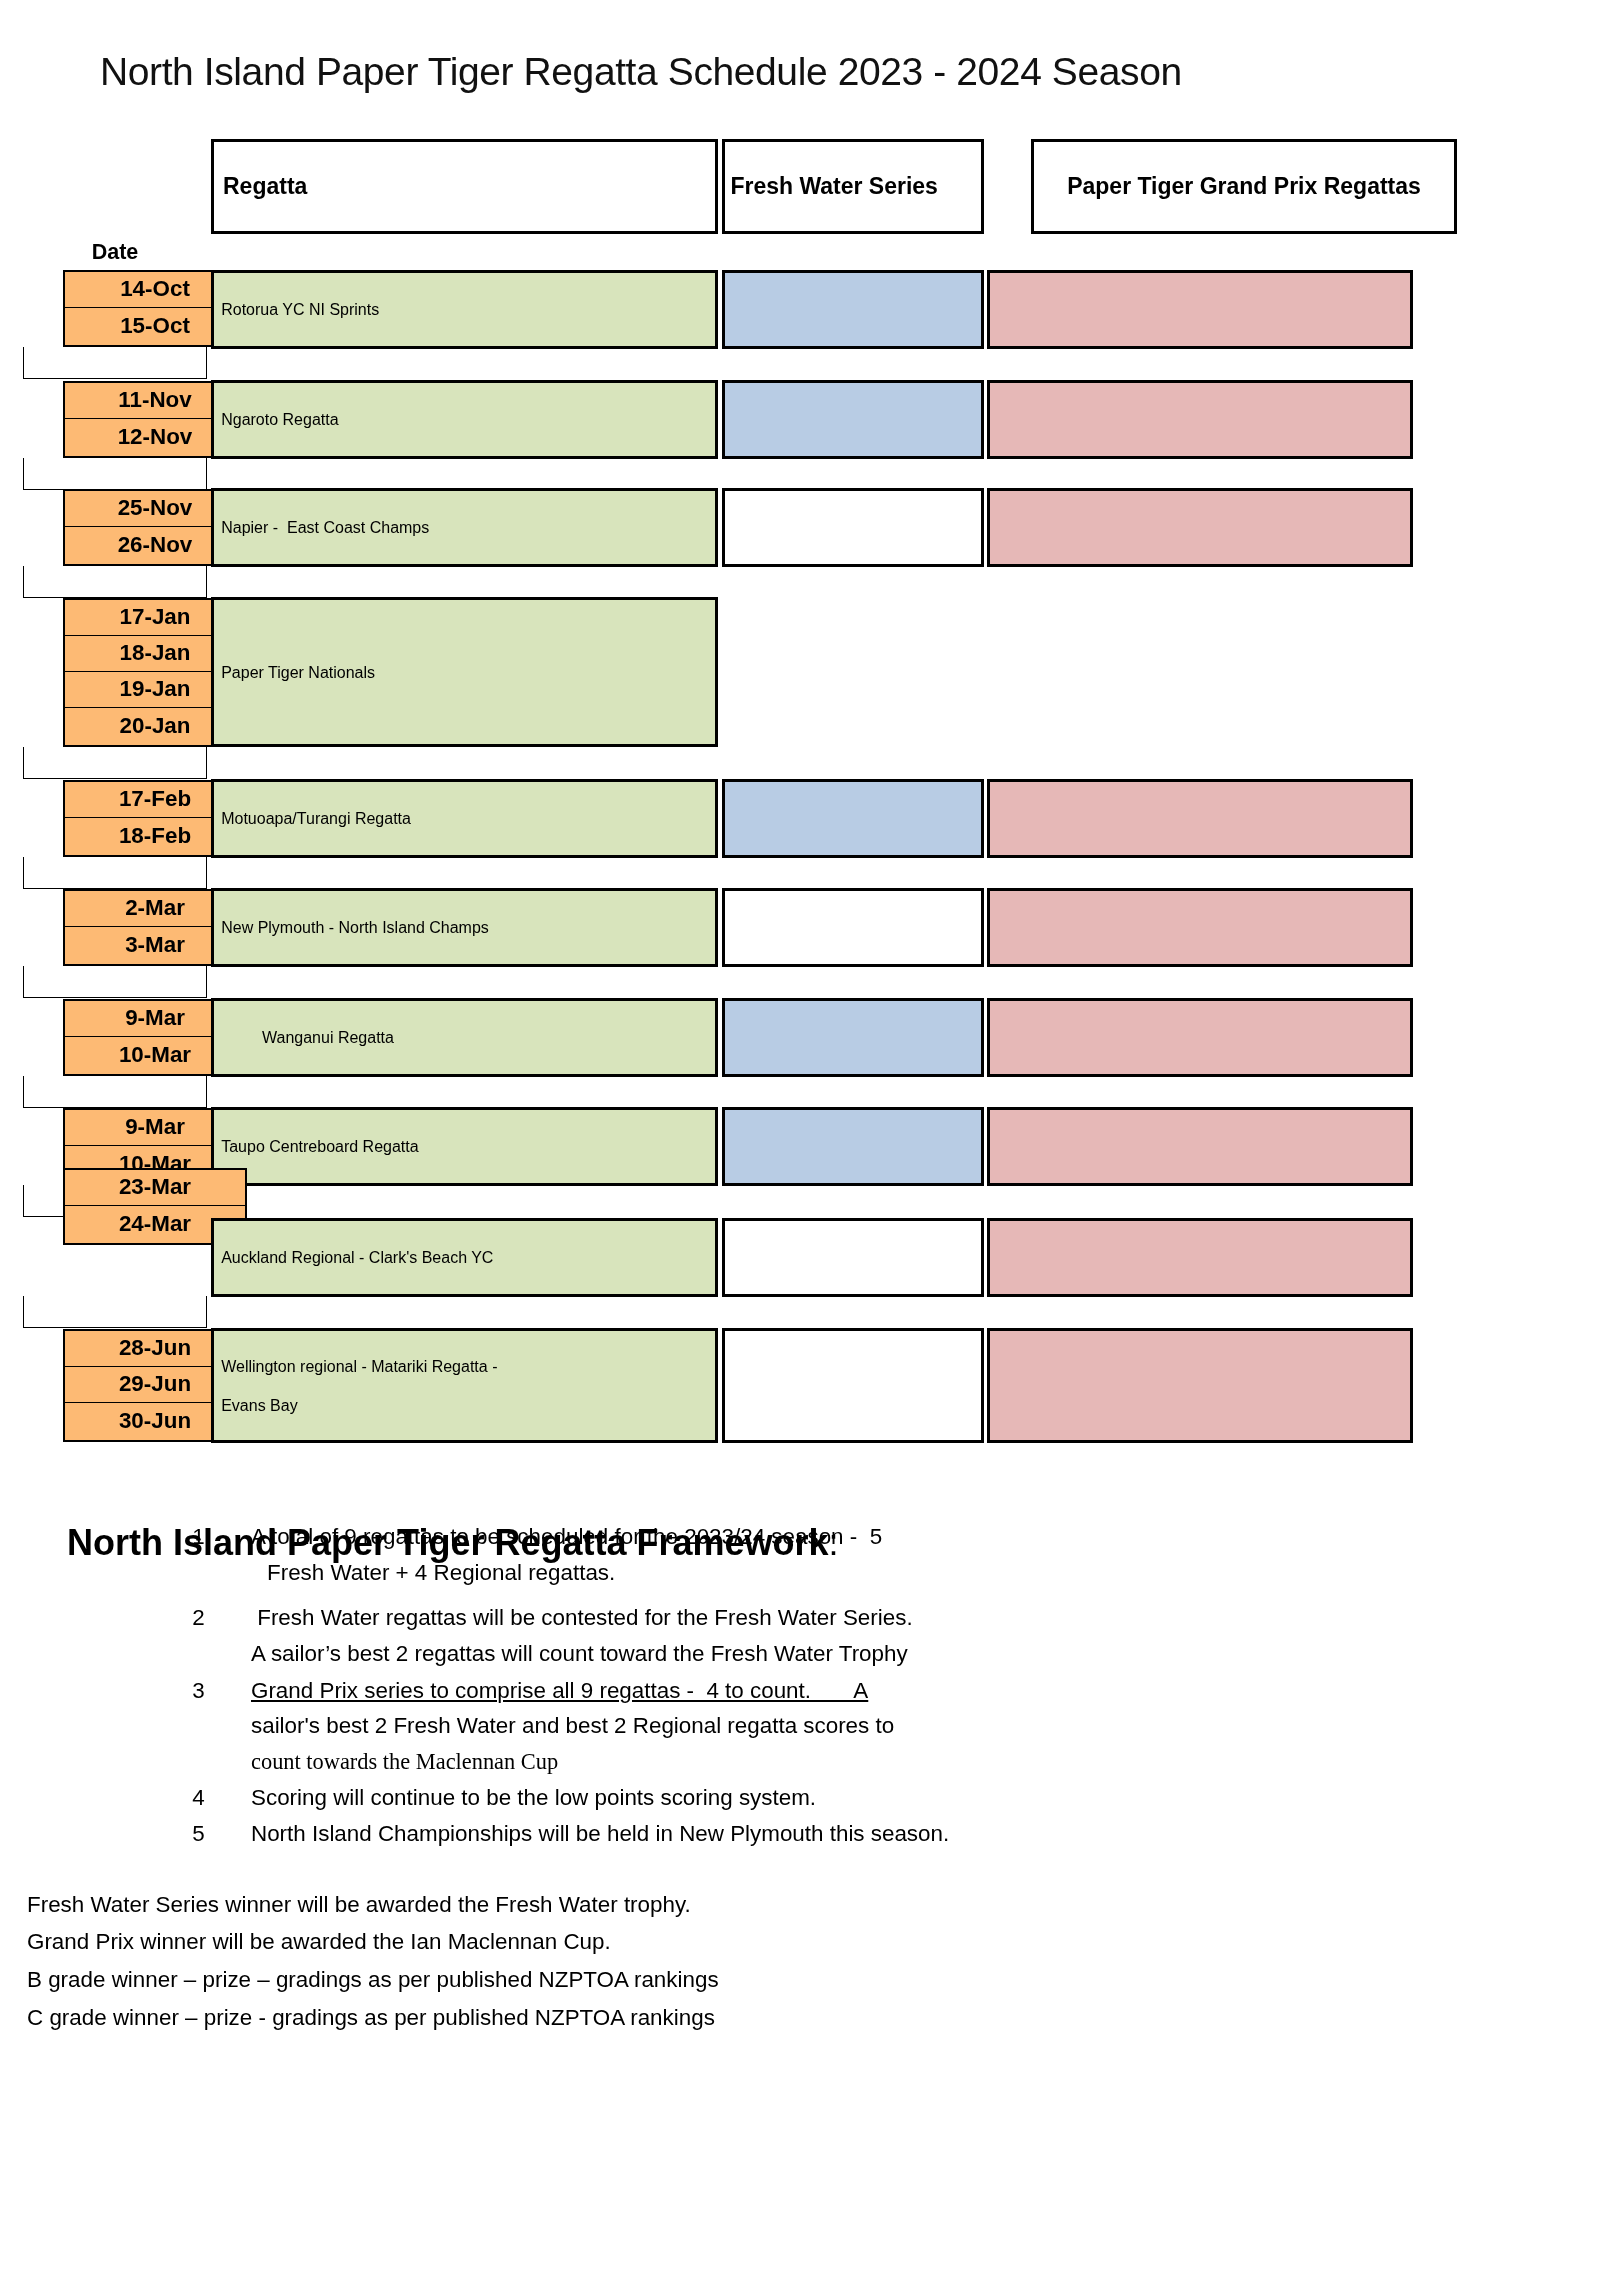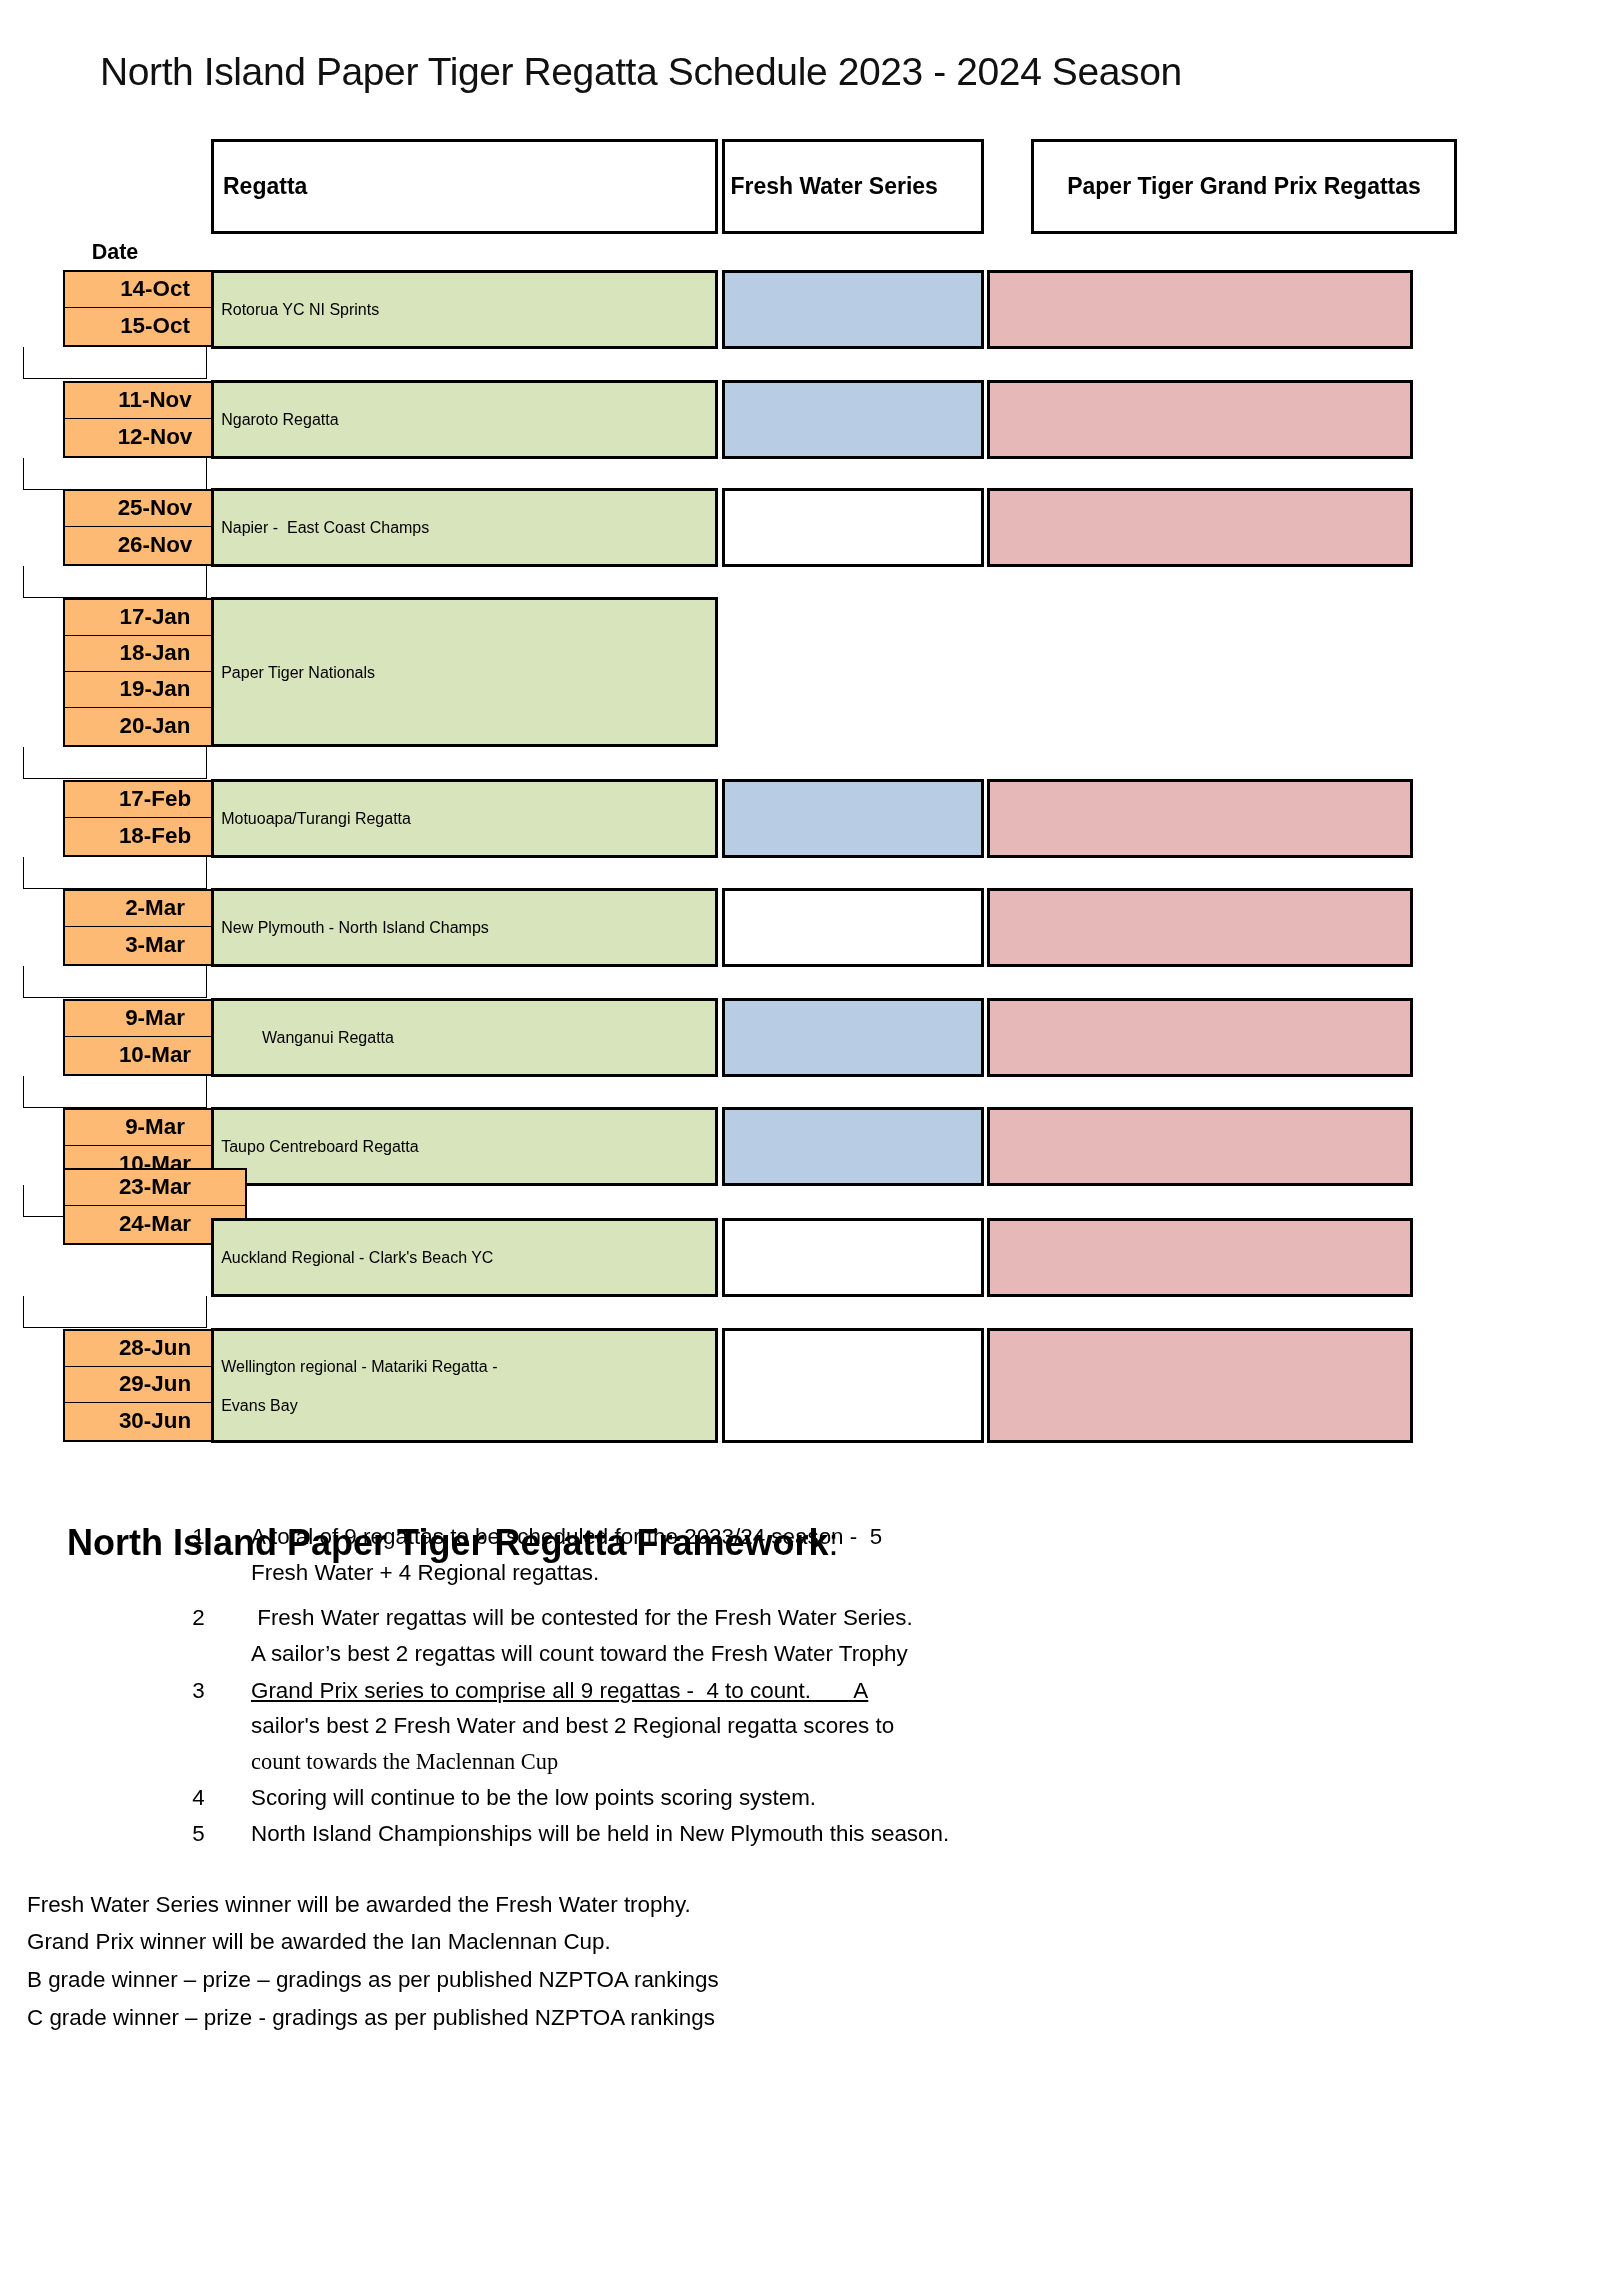--- a/index.html
+++ b/index.html
@@ -175,21 +175,21 @@
       <div class="cell pink-cell" style="top: 1328px; height: 115px;"></div>
     </div>
 
   <div id="fw-heading">
     <span class="bold">North Island Paper Tiger Regatta Framework</span><span class="colon">:</span>
   </div>
 
   <div id="framework-layer">
       <div class="fw-num" style="top: 1522px;">1</div>
       <div class="fw-line" style="top: 1522px;">A total of 9 regattas to be scheduled for the 2023/24 season -  5</div>
-      <div class="fw-line" style="top: 1558px;">Fresh Water + 4 Regional regattas.</div>
+      <div class="fw-line" style="top: 1558px; margin-left: 16px;">Fresh Water + 4 Regional regattas.</div>
       <div class="fw-num" style="top: 1603px;">2</div>
       <div class="fw-line" style="top: 1603px;"> Fresh Water regattas will be contested for the Fresh Water Series.</div>
       <div class="fw-line" style="top: 1639px;">A sailor’s best 2 regattas will count toward the Fresh Water Trophy</div>
       <div class="fw-num" style="top: 1676px;">3</div>
       <div class="fw-line" style="top: 1676px; text-decoration: underline;">Grand Prix series to comprise all 9 regattas -  4 to count.       A</div>
       <div class="fw-line" style="top: 1711px;">sailor's best 2 Fresh Water and best 2 Regional regatta scores to</div>
       <div class="fw-line" style="top: 1747px; font-family: Liberation Serif, serif;">count towards the Maclennan Cup</div>
       <div class="fw-num" style="top: 1783px;">4</div>
       <div class="fw-line" style="top: 1783px;">Scoring will continue to be the low points scoring system.</div>
       <div class="fw-num" style="top: 1819px;">5</div>

